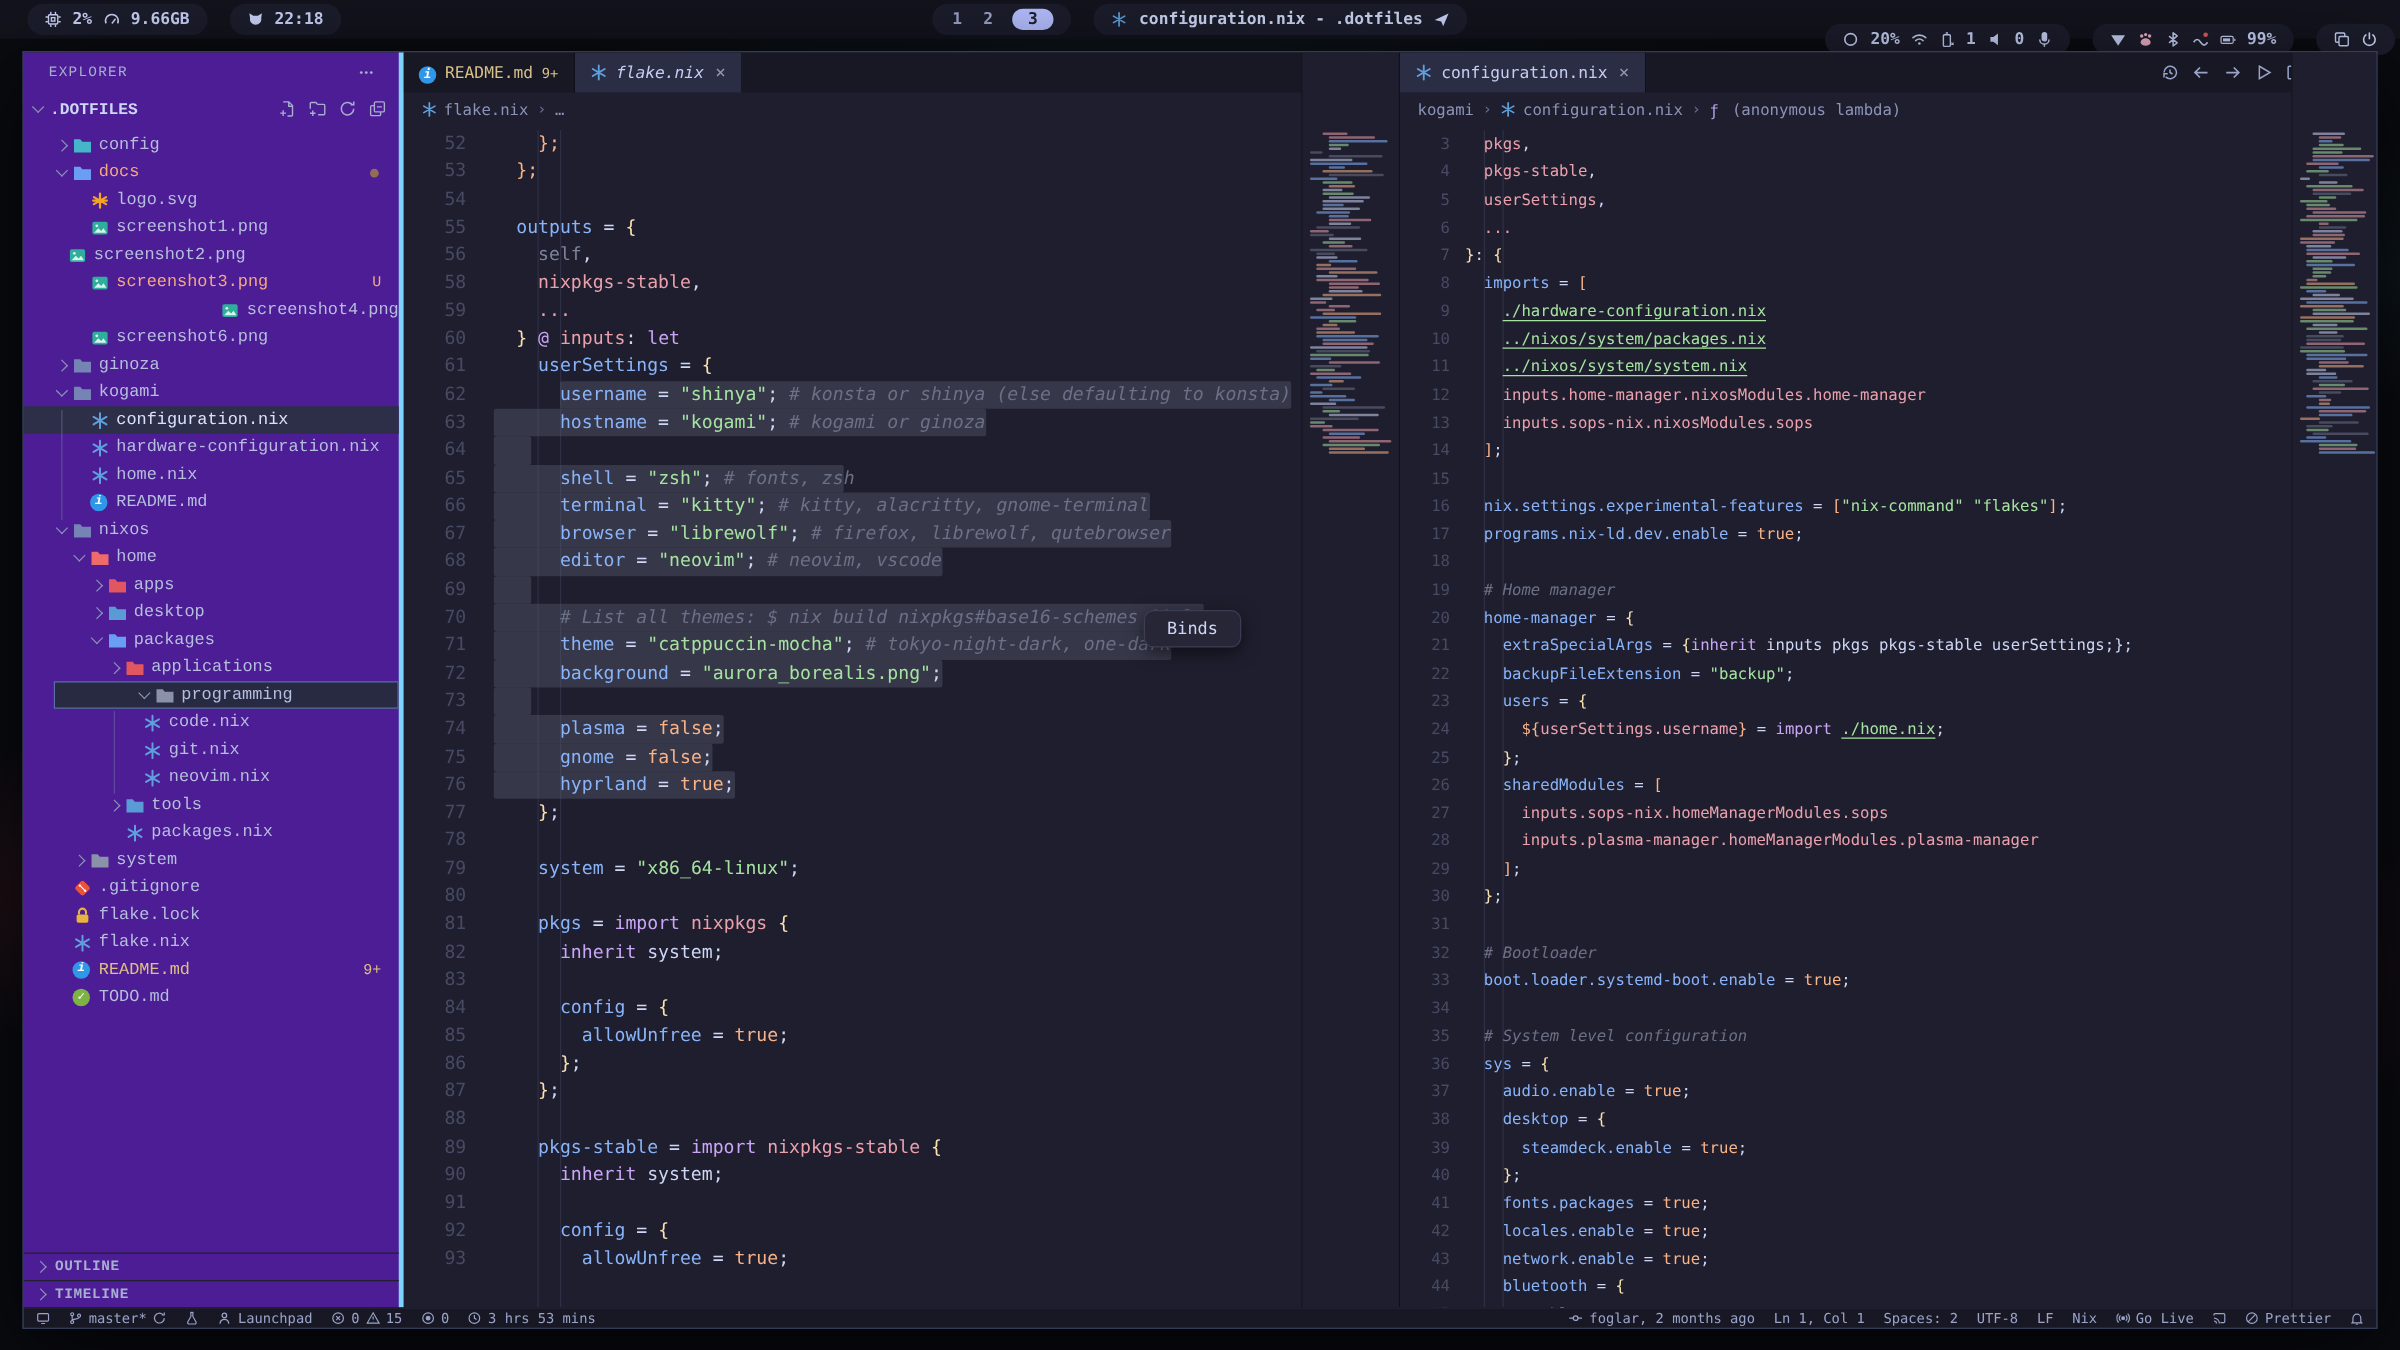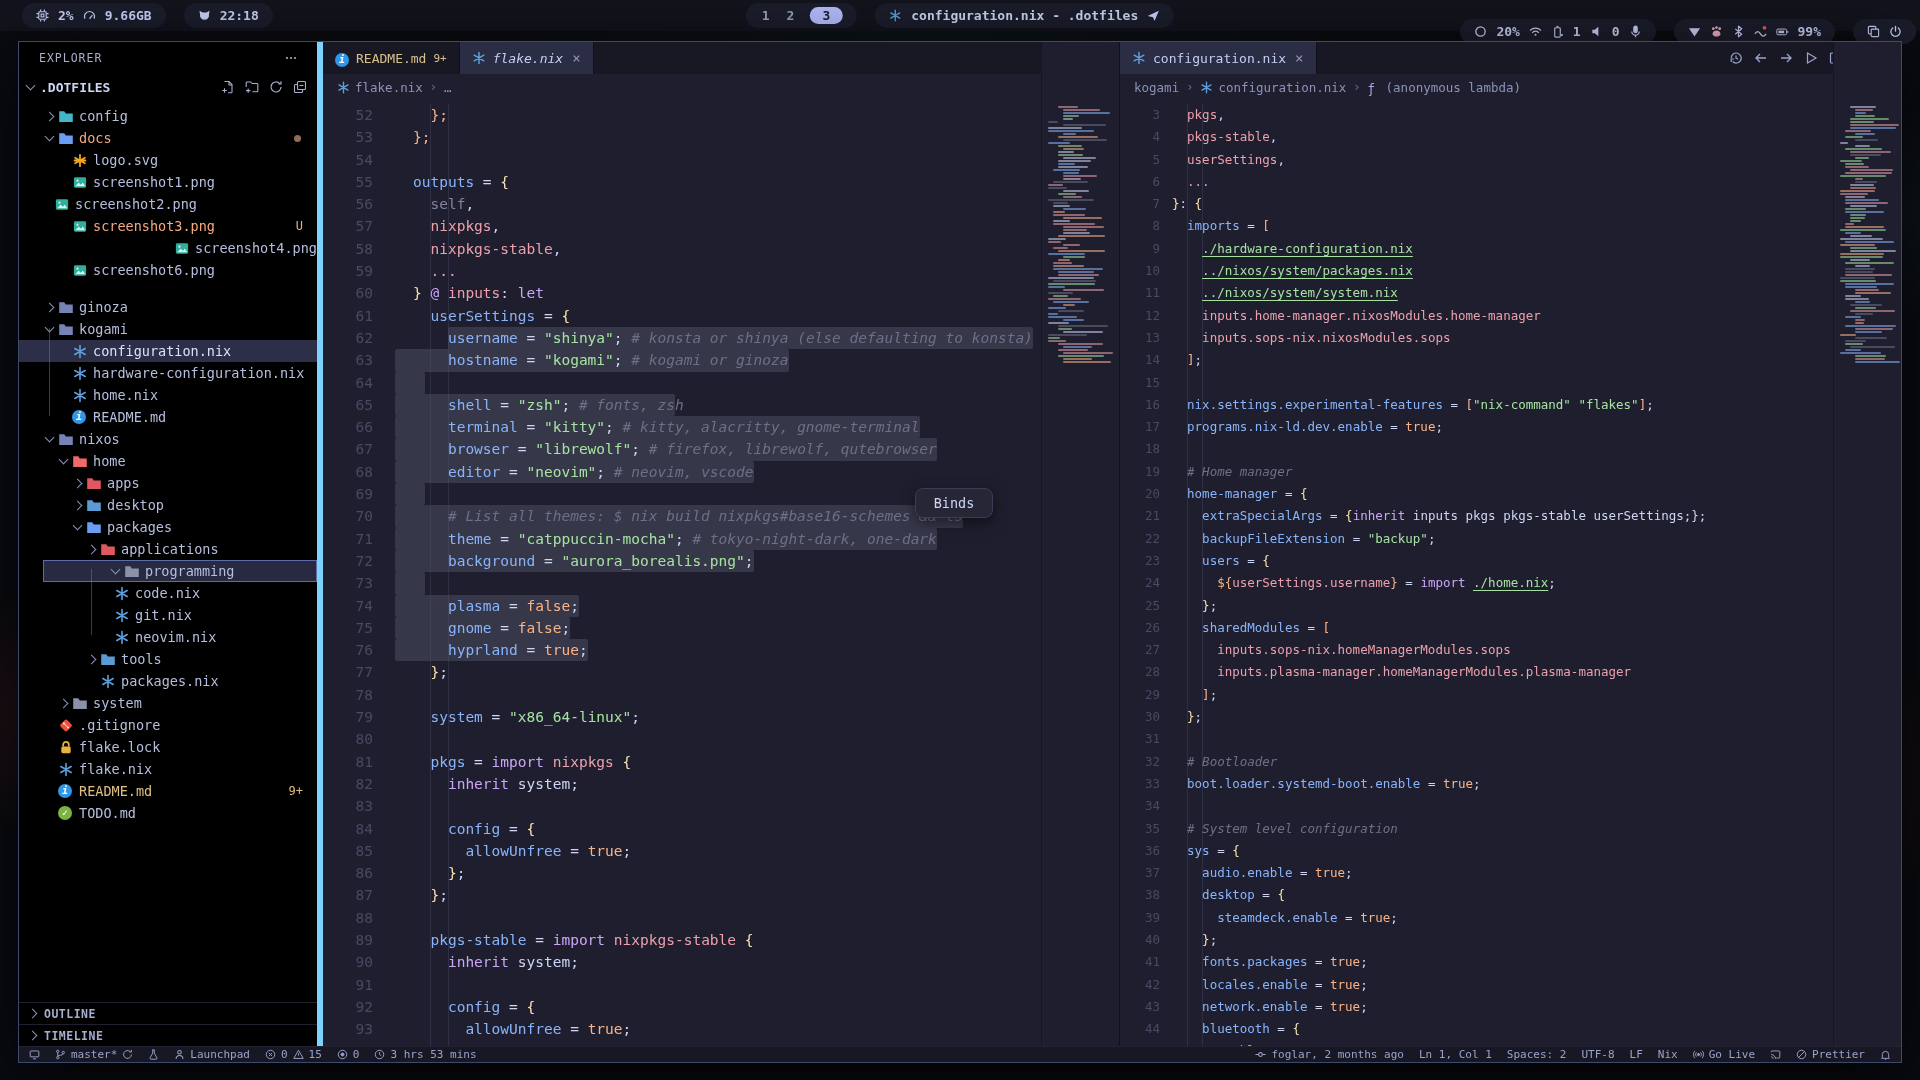--- a/index.html
+++ b/index.html
@@ -19,21 +19,21 @@
     padding:0 14px;color:#c9d3f8;font-size:13px;font-weight:600;white-space:nowrap;}
   .pill .icon{display:inline-flex;width:13px;height:13px;color:#c9d3f8;}
   .icon svg{width:100%;height:100%;display:block;}
   .ws-num{color:#9aa3c9;font-size:13px;font-weight:600;padding:0 2px;cursor:default;}
   .ws-active{background:#b4befe;color:#20212e;border-radius:11px;padding:1px 13px;}
   .tb-title{color:#cdd6f4;}
   
   .vscode{position:absolute;left:18px;top:41px;width:1884px;height:1022px;background:#181825;
     border:1px solid #3d4a6b;box-shadow:0 18px 70px rgba(0,0,0,.75);}
   
-  .sidebar{position:absolute;left:0;top:0;bottom:16px;width:304px;background:#000000;border-right:6px solid #7dd3fc;}
+  .sidebar{position:absolute;left:0;top:0;bottom:16px;width:304px;background:#4c1d95;border-right:4px solid #7dd3fc;font-family:Liberation Mono, monospace;}
   .exp-head{height:32px;display:flex;align-items:center;justify-content:space-between;padding:0 18px 0 20px;
     color:#a7aecf;font-size:11.5px;letter-spacing:1px;}
   .dot-head{height:26px;display:flex;align-items:center;gap:6px;padding:0 10px 0 8px;color:#cdd6f4;
     font-size:13px;font-weight:700;}
   .dot-head .acts{margin-left:auto;display:flex;gap:10px;color:#a7aecf;}
   .dot-head .acts .icon{width:14px;height:14px;cursor:pointer;}
   .chev{width:7px;height:7px;border-right:1.4px solid #8b93b8;border-bottom:1.4px solid #8b93b8;
     display:inline-block;flex:0 0 auto;}
   .chev.down{transform:rotate(45deg);margin-top:-3px;}
   .chev.right{transform:rotate(-45deg);}
@@ -367,21 +367,21 @@
             <span class="chev-slot"></span>
             <span class="icon ficon">
               <svg viewBox="0 0 16 16">
                 <rect x="1.5" y="2.5" width="13" height="11" rx="1.5" fill="#2fae9b"></rect>
                 <circle cx="5.3" cy="6" r="1.2" fill="#d7f5ee"></circle>
                 <path d="M3 12l3.5-4 2.5 2.5 2-2.5 2.5 4z" fill="#d7f5ee"></path>
               </svg>
             </span>
             <span>screenshot6.png</span>
           </div>
-          <div class="trow" style="padding-left: 24px; margin-top: 15px;">
+          <div class="trow" style="padding-left: 24px;">
             <span class="chev-slot">
               <span class="chev right"></span>
             </span>
             <span class="icon ficon">
               <svg viewBox="0 0 16 14">
                 <path d="M1.2 1.8h5l1.6 2.1h7v8.6H1.2z" fill="#7584b5"></path>
               </svg>
             </span>
             <span>ginoza</span>
           </div>
@@ -688,21 +688,20 @@
             </span>
           </div>
           <div class="code" style="font-size: 14.5px; --g: 50px; --m: 40px; right: 78px;">
             <div class="vguide" style="left: 107.467px;"></div>
             <div class="vguide" style="left: 124.933px;"></div>
             <div class="cl"><span class="ln">52</span><span class="lc"><span class="tk-t">  </span><span class="tk-pe">};</span></span></div>
             <div class="cl"><span class="ln">53</span><span class="lc"><span class="tk-pe">};</span></span></div>
             <div class="cl"><span class="ln">54</span><span class="lc"></span></div>
             <div class="cl"><span class="ln">55</span><span class="lc"><span class="tk-b">outputs</span><span class="tk-t"> = </span><span class="tk-y">{</span></span></div>
             <div class="cl"><span class="ln">56</span><span class="lc"><span class="tk-t">  </span><span class="tk-d">self</span><span class="tk-t">,</span></span></div>
-            <div class="cl"><span class="ln">57</span><span class="lc"><span class="tk-t">  </span><span class="tk-p">nixpkgs</span><span class="tk-t">,</span></span></div>
             <div class="cl"><span class="ln">58</span><span class="lc"><span class="tk-t">  </span><span class="tk-p">nixpkgs-stable</span><span class="tk-t">,</span></span></div>
             <div class="cl"><span class="ln">59</span><span class="lc"><span class="tk-t">  </span><span class="tk-p">...</span></span></div>
             <div class="cl"><span class="ln">60</span><span class="lc"><span class="tk-y">}</span><span class="tk-t"> </span><span class="tk-m">@</span><span class="tk-t"> </span><span class="tk-p">inputs</span><span class="tk-t">: </span><span class="tk-m">let</span></span></div>
             <div class="cl"><span class="ln">61</span><span class="lc"><span class="tk-t">  </span><span class="tk-b">userSettings</span><span class="tk-t"> = </span><span class="tk-y">{</span></span></div>
             <div class="cl"><span class="ln">62</span><div class="selrect" style="left: 124.933px; width: 585.134px;"></div><span class="lc"><span class="tk-t">    </span><span class="tk-b">username</span><span class="tk-t"> = </span><span class="tk-g">"shinya"</span><span class="tk-t">; </span><span class="tk-c"># konsta or shinya (else defaulting to konsta)</span></span></div>
             <div class="cl"><span class="ln">63</span><div class="selrect" style="left: 72px; width: 393.534px;"></div><span class="lc"><span class="tk-t">    </span><span class="tk-b">hostname</span><span class="tk-t"> = </span><span class="tk-g">"kogami"</span><span class="tk-t">; </span><span class="tk-c"># kogami or ginoza</span></span></div>
             <div class="cl"><span class="ln">64</span><div class="selrect" style="left: 72px; width: 30.2267px;"></div><span class="lc"></span></div>
             <div class="cl"><span class="ln">65</span><div class="selrect" style="left: 72px; width: 280px;"></div><span class="lc"><span class="tk-t">    </span><span class="tk-b">shell</span><span class="tk-t"> = </span><span class="tk-g">"zsh"</span><span class="tk-t">; </span><span class="tk-c"># fonts, zsh</span></span></div>
             <div class="cl"><span class="ln">66</span><div class="selrect" style="left: 72px; width: 524.534px;"></div><span class="lc"><span class="tk-t">    </span><span class="tk-b">terminal</span><span class="tk-t"> = </span><span class="tk-g">"kitty"</span><span class="tk-t">; </span><span class="tk-c"># kitty, alacritty, gnome-terminal</span></span></div>
             <div class="cl"><span class="ln">67</span><div class="selrect" style="left: 72px; width: 542.001px;"></div><span class="lc"><span class="tk-t">    </span><span class="tk-b">browser</span><span class="tk-t"> = </span><span class="tk-g">"librewolf"</span><span class="tk-t">; </span><span class="tk-c"># firefox, librewolf, qutebrowser</span></span></div>

